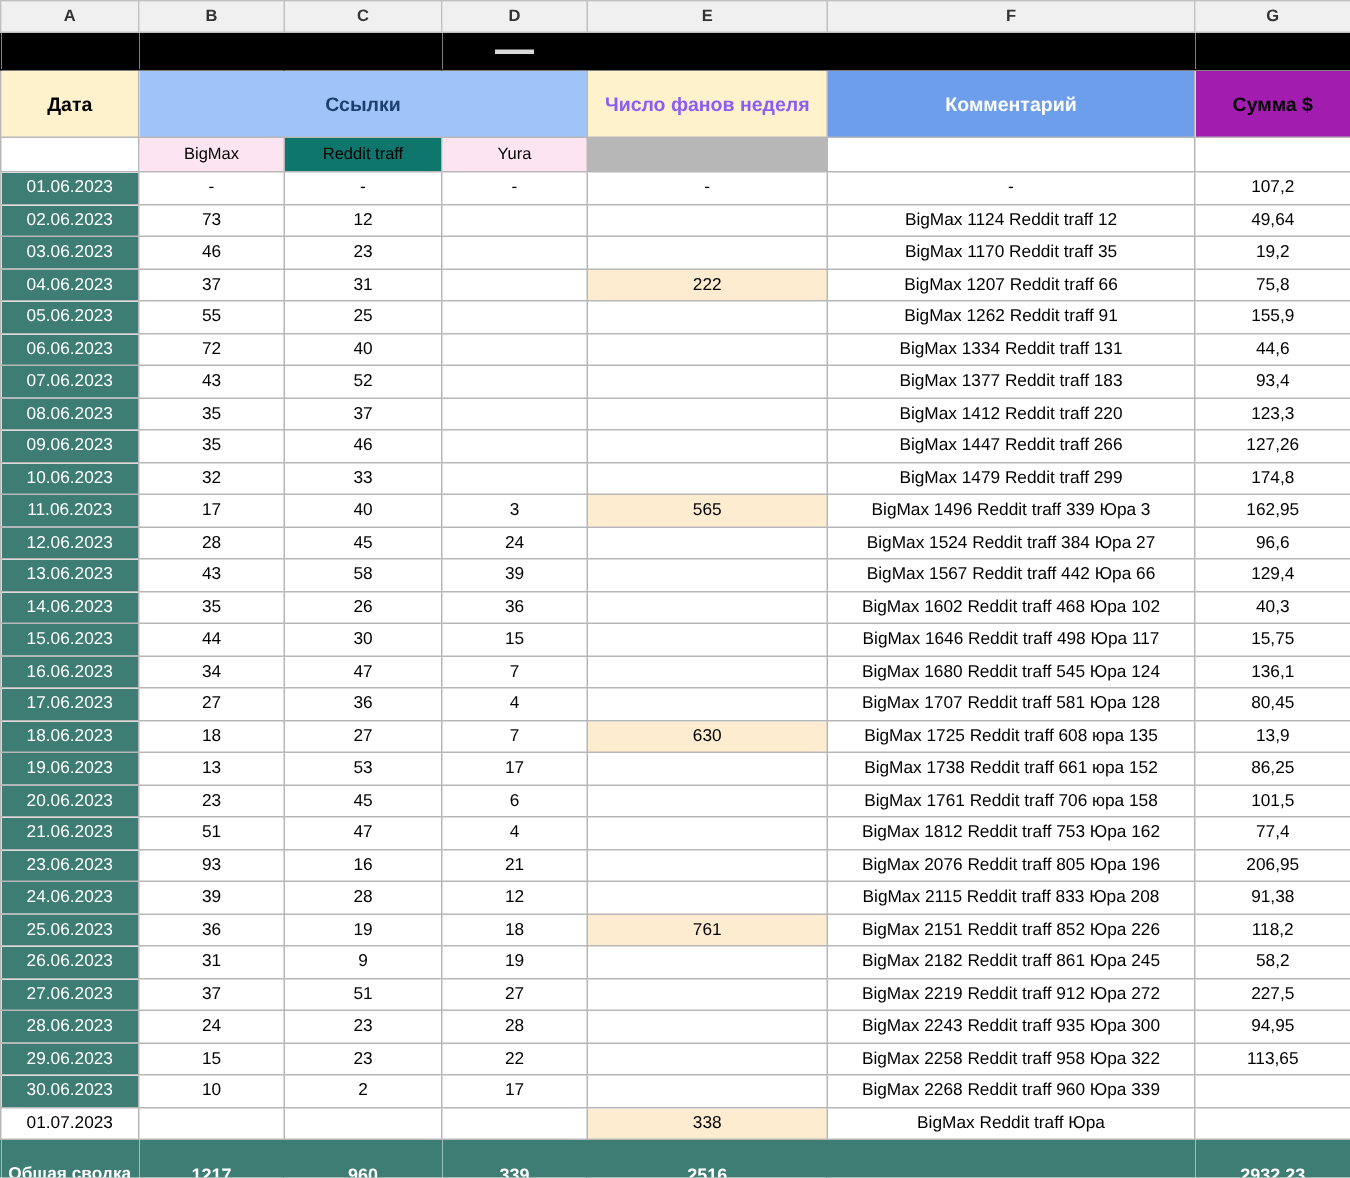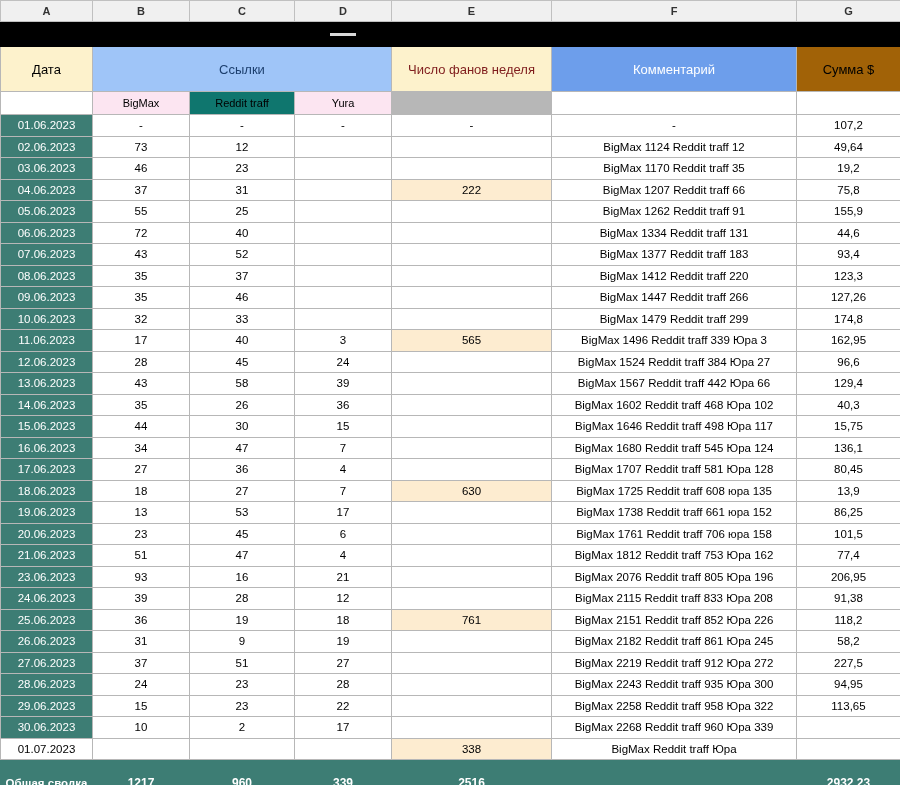--- a/index.html
+++ b/index.html
@@ -58,28 +58,28 @@
     display: block;
     width: 26px;
     height: 3px;
     background: #d9d9d9;
     margin: 0 auto;
   }
 
   
   tr.titlerow td {
     height: 44px;
-    font-weight: normal;
+    font-weight: bold;
     font-size: 13px;
   }
   td.t-date { background: #fdf2cc; color: #000; }
   td.t-links { background: #9fc5f8; color: #1c3f6e; }
-  td.t-fans { background: #fdf2cc; color: #7f1d1d; }
+  td.t-fans { background: #fdf2cc; color: #8b5cf6; }
   td.t-comment { background: #6d9eeb; color: #ffffff; }
-  td.t-sum { background: #a16207; color: #000; }
+  td.t-sum { background: #a21caf; color: #000; }
 
   
   tr.subrow td {
     height: 22px;
     font-size: 11px;
   }
   td.s-empty-a { background: #ffffff; }
   td.s-bigmax { background: #fce5f1; }
   td.s-reddit { background: #0f766e; }
   td.s-yura { background: #fce5f1; }

